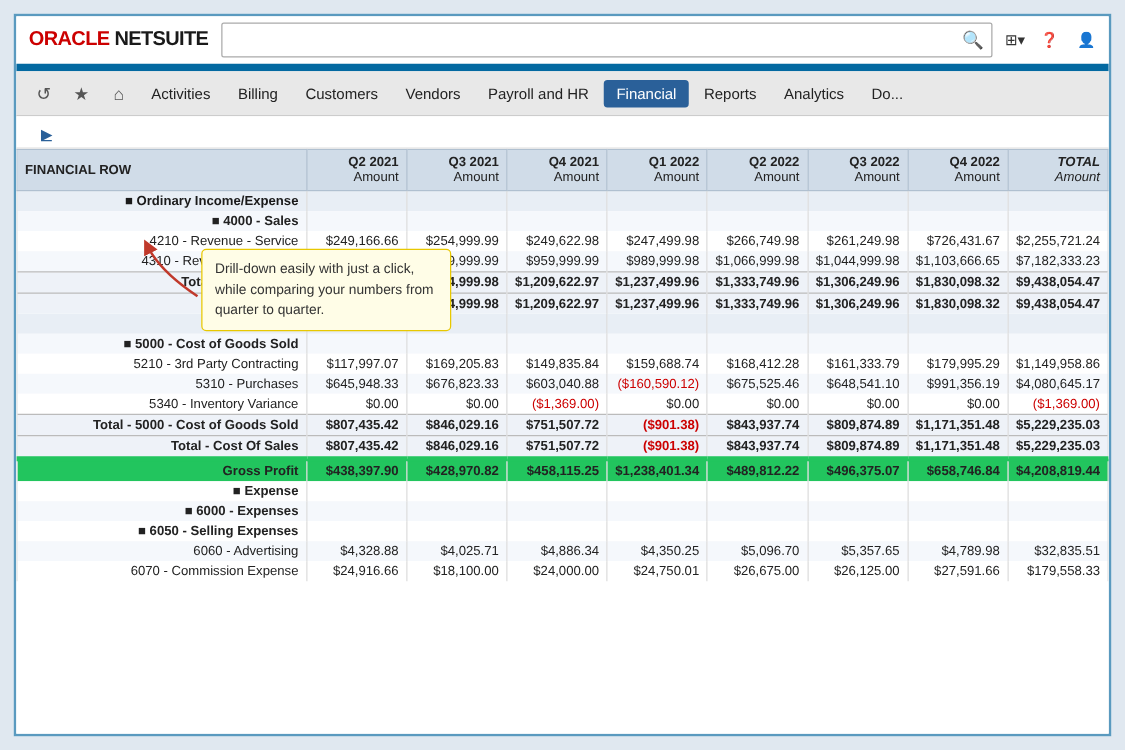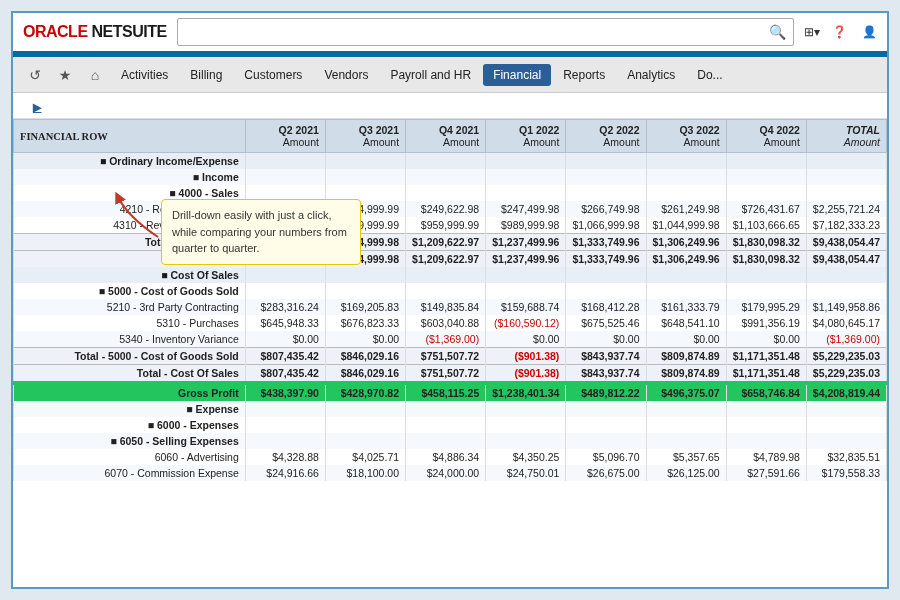--- a/index.html
+++ b/index.html
@@ -152,21 +152,20 @@
       text-align: right;
       font-weight: bold;
       color: #222;
       border: 1px solid #b0c0d0;
       white-space: nowrap;
       font-size: 10.5px;
     }
     thead th:first-child {
       text-align: left;
       width: 236px;
-      font-family: Liberation Serif, serif;
     }
     tbody tr:nth-child(even) { background: #f5f8fc; }
     tbody tr:nth-child(odd) { background: #fff; }
     tbody td {
       padding: 2px 6px;
       border-right: 1px solid #ddd;
       text-align: right;
       color: #222;
       white-space: nowrap;
       font-size: 10.5px;
@@ -310,31 +309,20 @@
               <td>■ Ordinary Income/Expense</td>
               <td></td>
               <td></td>
               <td></td>
               <td></td>
               <td></td>
               <td></td>
               <td></td>
               <td></td>
             </tr>
-            <tr class="sub-section">
-              <td>■ Income</td>
-              <td></td>
-              <td></td>
-              <td></td>
-              <td></td>
-              <td></td>
-              <td></td>
-              <td></td>
-              <td></td>
-            </tr>
             <tr class="sub-sub-section">
               <td>■ 4000 - Sales</td>
               <td></td>
               <td></td>
               <td></td>
               <td></td>
               <td></td>
               <td></td>
               <td></td>
               <td></td>
@@ -400,21 +388,21 @@
               <td></td>
               <td></td>
               <td></td>
               <td></td>
               <td></td>
               <td></td>
               <td></td>
             </tr>
             <tr class="detail-row">
               <td>5210 - 3rd Party Contracting</td>
-              <td>$283,316.24</td>
+              <td>$117,997.07</td>
               <td>$169,205.83</td>
               <td>$149,835.84</td>
               <td>$159,688.74</td>
               <td>$168,412.28</td>
               <td>$161,333.79</td>
               <td>$179,995.29</td>
               <td>$1,149,958.86</td>
             </tr>
             <tr class="detail-row">
               <td>5310 - Purchases</td>

